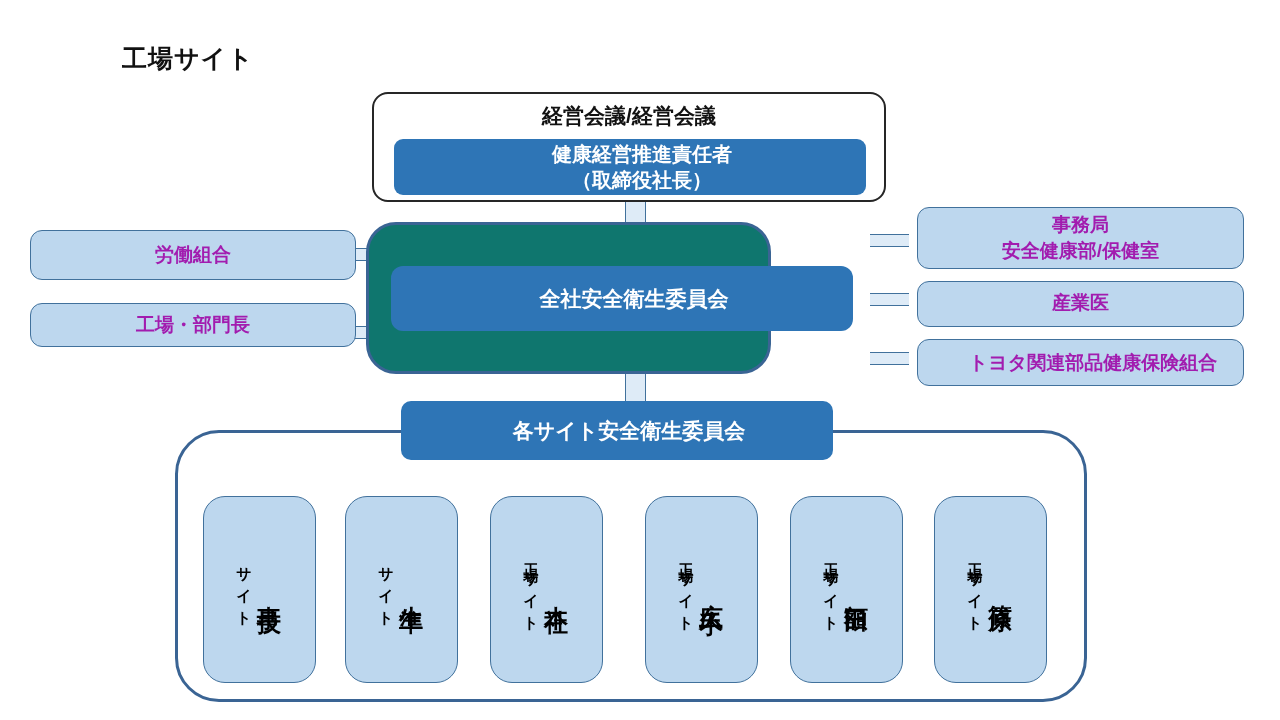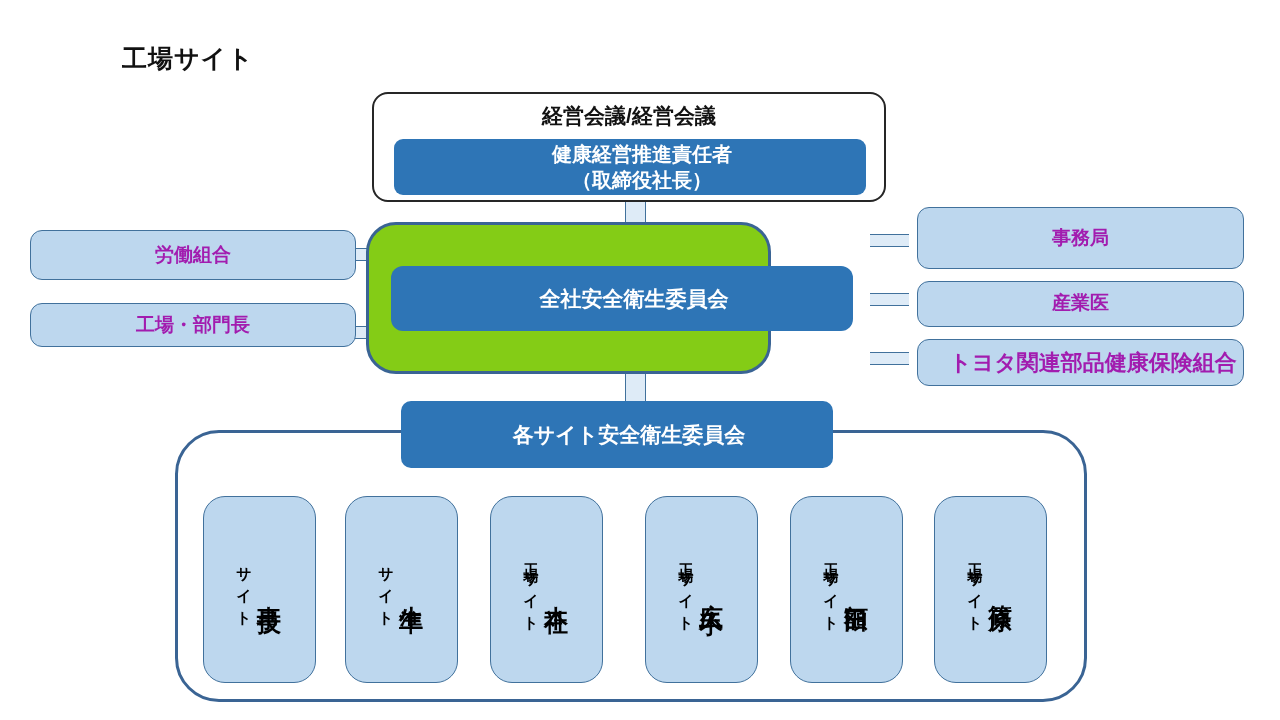--- a/index.html
+++ b/index.html
@@ -12,58 +12,58 @@
   .page-title{
     left:122px;top:42px;font-size:25px;font-weight:bold;color:#111;letter-spacing:1px;
   }
 
   
   .frame-top{
     left:372px;top:92px;width:514px;height:110px;background:#fff;
     border:2px solid #262626;border-radius:16px;z-index:2;
   }
   .frame-mid{
-    left:366px;top:222px;width:405px;height:152px;background:#84cc16;
+    left:366px;top:222px;width:405px;height:152px;background:#0f766e;
     border:3px solid #3A6494;border-radius:30px;z-index:2;
   }
   .frame-bottom{
     left:175px;top:430px;width:912px;height:272px;background:#fff;
     border:3px solid #3A6494;border-radius:44px;z-index:0;
   }
 
   
   .box-dark{
     background:#2E75B6;color:#ffffff;font-weight:bold;text-align:center;
     display:flex;flex-direction:column;align-items:center;justify-content:center;
     border-radius:10px;
     padding-left:24px;
   }
   .exec-inner{left:20px;top:45px;width:472px;height:56px;font-size:20px;line-height:26px;border-radius:9px;}
   .central-inner{left:22px;top:41px;width:462px;height:65px;font-size:21px;border-radius:12px;}
   .site-header{
-    left:401px;top:401px;width:432px;height:67px;font-size:21px;z-index:3;border-radius:10px;
+    left:401px;top:401px;width:432px;height:59px;font-size:21px;z-index:3;border-radius:10px;
   }
 
   .frame-top-label{
     left:0;top:8px;width:100%;text-align:center;font-size:21px;font-weight:bold;color:#111;
   }
 
   
   .box-light{
     background:#BDD7EE;border:1.5px solid #41719C;border-radius:12px;
     display:flex;flex-direction:column;align-items:center;justify-content:center;
     text-align:center;font-weight:bold;color:#a21caf;font-size:19px;line-height:26px;z-index:2;
     white-space:pre;
     margin-left:12px;
   }
   .lbox1{left:18px;top:230px;width:326px;height:50px;}
   .lbox2{left:18px;top:303px;width:326px;height:44px;}
   .rbox1{left:905px;top:207px;width:327px;height:62px;}
   .rbox2{left:905px;top:281px;width:327px;height:46px;font-family:Liberation Mono, monospace;}
-  .rbox3{left:905px;top:339px;width:327px;height:47px;font-size:22px;padding-left:25px;}
+  .rbox3{left:905px;top:339px;width:327px;height:47px;font-size:19px;padding-left:25px;}
 
   
   .conn-v{
     background:#DEEBF7;border-left:1.5px solid #41719C;border-right:1.5px solid #41719C;z-index:1;
   }
   .conn-h{
     background:#DEEBF7;border-top:1.5px solid #41719C;border-bottom:1.5px solid #41719C;z-index:1;
   }
   .cv1{left:625px;top:198px;width:21px;height:28px;}
   .cv2{left:625px;top:371px;width:21px;height:33px;}
@@ -115,20 +115,21 @@
 
 <div class="abs box-light lbox1">
   <span>労働組合</span>
 </div>
 <div class="abs box-light lbox2">
   <span>工場・部門長</span>
 </div>
 
 <div class="abs box-light rbox1">
   <span>事務局</span>
+  <span>安全健康部/保健室</span>
 </div>
 <div class="abs box-light rbox2">
   <span>産業医</span>
 </div>
 <div class="abs box-light rbox3">
   <span>トヨタ関連部品健康保険組合</span>
 </div>
 
 <div class="abs frame-bottom"></div>
 <div class="abs box-dark site-header">

